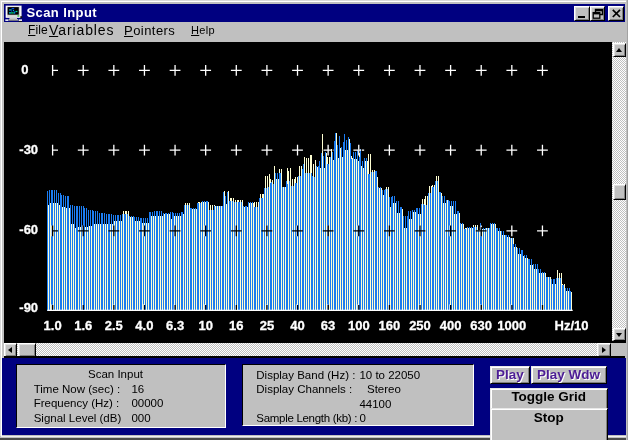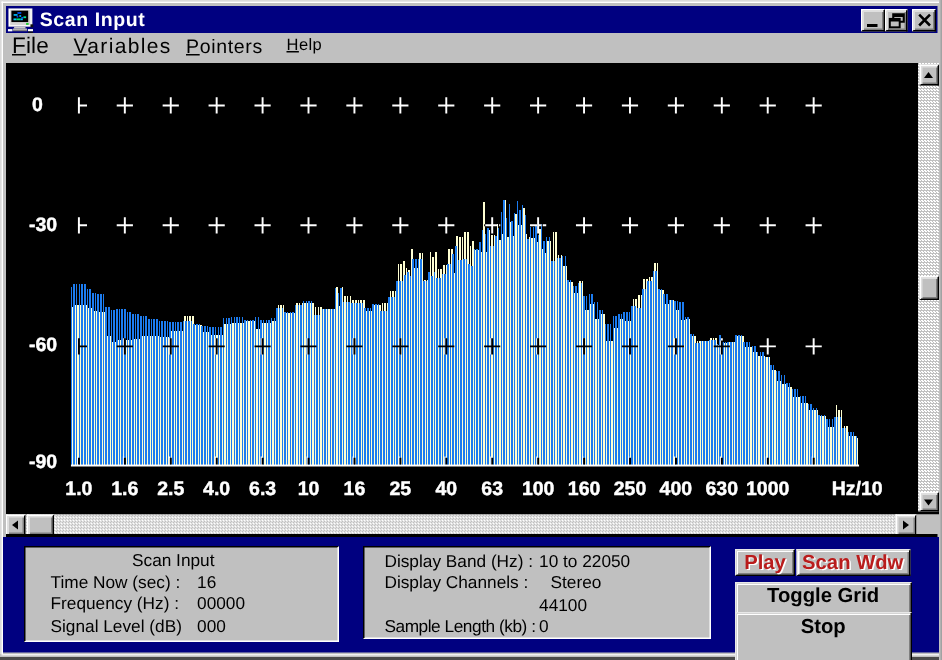--- a/index.html
+++ b/index.html
@@ -2,21 +2,21 @@
 <html><head><meta charset="utf-8"><style>
 *{margin:0;padding:0;box-sizing:border-box}
 html,body{width:628px;height:440px;overflow:hidden}
 body{position:relative;background:#c0c0c0;font-family:"Liberation Sans",sans-serif;will-change:transform}
 .abs{position:absolute}
 .tbtn{position:absolute;background:#c0c0c0;border:1px solid;border-color:#fff #000 #000 #fff;box-shadow:inset 1px 1px 0 #dfdfdf,inset -1px -1px 0 #808080}
 .sbtn{position:absolute;background:#c0c0c0;border:1px solid;border-color:#fff #000 #000 #fff;box-shadow:inset 1px 1px 0 #dfdfdf,inset -1px -1px 0 #808080}
 .checker{background:repeating-conic-gradient(#fff 0% 25%,#c0c0c0 0% 50%) 0 0/2px 2px}
 .panel{position:absolute;background:#c0c0c0;border:1px solid;border-color:#000 #fff #fff #000;font-size:11.5px;color:#000}
 .pbtn{position:absolute;background:#c0c0c0;border:1px solid;border-color:#e8e8e8 #000 #000 #e8e8e8;box-shadow:inset 1px 1px 0 #fff,inset -1px -1px 0 #808080;font-weight:bold;font-size:13.5px;text-align:center;color:#000}
-.dis{color:#b91c1c;text-shadow:1px 1px 0 #fff}
+.dis{color:#4c1d95;text-shadow:1px 1px 0 #fff}
 .row{position:absolute;white-space:pre;line-height:13px}
 </style></head>
 <body>
 
 <div class="abs" style="left:0;top:0;width:628px;height:1px;background:#dadada"></div>
 <div class="abs" style="left:0;top:0;width:1px;height:440px;background:#dadada"></div>
 <div class="abs" style="left:1px;top:1px;width:627px;height:1px;background:#fff"></div>
 <div class="abs" style="left:1px;top:1px;width:1px;height:439px;background:#fff"></div>
 
 <div class="abs" style="left:4px;top:4px;width:620.5px;height:18px;background:#000080"></div>
@@ -54,21 +54,21 @@
 <rect x="1.2" y="4.6" width="6.6" height="5.6" fill="#c0c0c0" stroke="#000" stroke-width="1.3"></rect>
 <path d="M1.2 5.6h6.6" stroke="#000" stroke-width="1.6" fill="none"></path>
 </svg>
 </div>
 <div class="tbtn" style="left:608.2px;top:6px;width:15.5px;height:14.7px">
 <svg width="13" height="12" viewBox="0 0 13 12" style="position:absolute;left:0.5px;top:0.5px">
 <path d="M2.8 1.8l7.2 7.2M10 1.8L2.8 9" stroke="#000" stroke-width="1.7"></path>
 </svg>
 </div>
 
-<div class="abs" style="left:8px;top:20.8px;height:19px;line-height:19.5px;font-size:15px;letter-spacing:0.1px"><u>F</u>ile</div>
+<div class="abs" style="left:28px;top:20.8px;height:19px;line-height:19.5px;font-size:12px;letter-spacing:0.1px"><u>F</u>ile</div>
 <div class="abs" style="left:49px;top:20.8px;height:19px;line-height:19.5px;font-size:14px;letter-spacing:0.9px"><u>V</u>ariables</div>
 <div class="abs" style="left:124px;top:20.8px;height:19px;line-height:19.5px;font-size:13px;letter-spacing:0.45px"><u>P</u>ointers</div>
 <div class="abs" style="left:191px;top:20.8px;height:19px;line-height:19.5px;font-size:11px;letter-spacing:0.3px"><u>H</u>elp</div>
 
 <div class="abs" style="left:4px;top:42px;width:608px;height:301px;background:#000"></div>
 <svg width="608" height="301" viewBox="4 42 608 301" style="position:absolute;left:4px;top:42px">
 <path d="M48.49 204.5V310.9M50.27 203.0V310.9M52.05 203.0V310.9M53.83 203.0V310.9M55.61 203.0V310.9M57.39 203.0V310.9M59.17 205.0V310.9M60.95 205.0V310.9M62.73 207.0V310.9M64.51 207.0V310.9M66.29 207.7V310.9M68.07 207.7V310.9M69.85 207.7V310.9M71.63 224.1V310.9M73.41 224.1V310.9M75.19 227.9V310.9M76.97 227.9V310.9M78.75 226.6V310.9M80.53 226.6V310.9M82.31 226.6V310.9M84.09 226.6V310.9M85.87 226.9V310.9M87.65 226.9V310.9M89.43 226.3V310.9M91.21 226.3V310.9M92.99 226.3V310.9M94.77 224.0V310.9M96.55 224.0V310.9M98.33 224.0V310.9M100.11 223.7V310.9M101.89 223.7V310.9M103.67 223.7V310.9M105.45 223.7V310.9M107.23 224.4V310.9M109.01 224.4V310.9M110.79 224.4V310.9M112.57 224.4V310.9M114.35 220.8V310.9M116.13 220.8V310.9M117.91 220.8V310.9M119.69 220.8V310.9M121.47 220.8V310.9M123.25 210.6V310.9M125.03 210.6V310.9M126.81 210.6V310.9M128.59 210.6V310.9M130.37 216.8V310.9M132.15 216.8V310.9M133.93 216.8V310.9M135.71 221.1V310.9M137.49 221.1V310.9M139.27 221.1V310.9M141.05 223.4V310.9M142.83 223.4V310.9M144.61 223.4V310.9M146.39 223.4V310.9M148.17 223.4V310.9M149.95 216.0V310.9M151.73 216.0V310.9M153.51 216.0V310.9M155.29 215.6V310.9M157.07 215.6V310.9M158.85 215.6V310.9M160.63 215.6V310.9M162.41 215.6V310.9M164.19 213.8V310.9M165.97 213.8V310.9M167.75 213.8V310.9M169.53 213.8V310.9M171.31 219.0V310.9M173.09 219.0V310.9M174.87 215.5V310.9M176.65 215.5V310.9M178.43 215.5V310.9M180.21 215.5V310.9M181.99 213.7V310.9M183.77 213.7V310.9M185.55 203.2V310.9M187.33 203.2V310.9M189.11 203.2V310.9M190.89 208.8V310.9M192.67 208.8V310.9M194.45 208.8V310.9M196.23 208.8V310.9M198.01 201.7V310.9M199.79 201.7V310.9M201.57 201.7V310.9M203.35 202.3V310.9M205.13 202.3V310.9M206.91 202.3V310.9M208.69 202.3V310.9M210.47 204.8V310.9M212.25 204.8V310.9M214.03 204.8V310.9M215.81 205.8V310.9M217.59 205.8V310.9M219.37 205.8V310.9M221.15 205.8V310.9M222.93 205.8V310.9M224.71 191.0V310.9M226.49 204.0V310.9M228.27 191.0V310.9M230.05 197.6V310.9M231.83 197.6V310.9M233.61 197.6V310.9M235.39 199.7V310.9M237.17 199.7V310.9M238.95 199.7V310.9M240.73 199.7V310.9M242.51 199.7V310.9M244.29 207.0V310.9M246.07 207.0V310.9M247.85 207.0V310.9M249.63 203.2V310.9M251.41 203.2V310.9M253.19 203.2V310.9M254.97 202.3V310.9M256.75 202.3V310.9M258.53 202.3V310.9M260.31 193.7V310.9M262.09 193.7V310.9M263.87 193.7V310.9M265.65 176.1V310.9M267.43 176.1V310.9M269.21 174.0V310.9M270.99 178.9V310.9M272.77 180.1V310.9M274.55 166.0V310.9M276.33 178.8V310.9M278.11 178.8V310.9M279.89 168.6V310.9M281.67 168.6V310.9M283.45 186.8V310.9M285.23 186.8V310.9M287.01 167.8V310.9M288.79 171.0V310.9M290.57 167.8V310.9M292.35 179.2V310.9M294.13 179.2V310.9M295.91 176.7V310.9M297.69 176.7V310.9M299.47 166.1V310.9M301.25 166.1V310.9M303.03 182.0V310.9M304.81 157.1V310.9M306.59 157.8V310.9M308.37 157.8V310.9M310.15 154.9V310.9M311.93 154.9V310.9M313.71 164.0V310.9M315.49 160.4V310.9M317.27 166.8V310.9M319.05 166.8V310.9M320.83 168.0V310.9M322.61 134.4V310.9M324.39 168.0V310.9M326.17 153.3V310.9M327.95 156.8V310.9M329.73 156.8V310.9M331.51 149.0V310.9M333.29 160.0V310.9M335.07 156.0V310.9M336.85 133.0V310.9M338.63 158.0V310.9M340.41 148.2V310.9M342.19 157.0V310.9M343.97 142.7V310.9M345.75 150.0V310.9M347.53 150.0V310.9M349.31 138.5V310.9M351.09 156.0V310.9M352.87 157.8V310.9M354.65 158.7V310.9M356.43 158.7V310.9M358.21 161.0V310.9M359.99 152.8V310.9M361.77 166.0V310.9M363.55 168.4V310.9M365.33 160.6V310.9M367.11 160.6V310.9M368.89 154.4V310.9M370.67 154.4V310.9M372.45 170.0V310.9M374.23 170.0V310.9M376.01 177.2V310.9M377.79 177.2V310.9M379.57 187.7V310.9M381.35 187.7V310.9M383.13 195.3V310.9M384.91 195.3V310.9M386.69 187.0V310.9M388.47 187.0V310.9M390.25 206.6V310.9M392.03 206.6V310.9M393.81 202.7V310.9M395.59 202.7V310.9M397.37 212.5V310.9M399.15 212.5V310.9M400.93 209.4V310.9M402.71 209.4V310.9M404.49 227.5V310.9M406.27 227.5V310.9M408.05 227.5V310.9M409.83 218.8V310.9M411.61 218.8V310.9M413.39 212.4V310.9M415.17 212.4V310.9M416.95 214.0V310.9M418.73 214.0V310.9M420.51 214.0V310.9M422.29 199.4V310.9M424.07 199.4V310.9M425.85 196.4V310.9M427.63 196.4V310.9M429.41 186.2V310.9M431.19 186.2V310.9M432.97 184.5V310.9M434.75 184.5V310.9M436.53 175.6V310.9M438.31 175.6V310.9M440.09 193.2V310.9M441.87 193.2V310.9M443.65 202.5V310.9M445.43 202.5V310.9M447.21 200.1V310.9M448.99 200.1V310.9M450.77 206.4V310.9M452.55 206.4V310.9M454.33 213.6V310.9M456.11 213.6V310.9M457.89 212.9V310.9M459.67 212.9V310.9M461.45 224.0V310.9M463.23 224.0V310.9M465.01 227.6V310.9M466.79 227.6V310.9M468.57 227.5V310.9M470.35 227.5V310.9M472.13 227.5V310.9M473.91 225.1V310.9M475.69 225.1V310.9M477.47 225.1V310.9M479.25 229.8V310.9M481.03 227.0V310.9M482.81 228.8V310.9M484.59 228.8V310.9M486.37 228.0V310.9M488.15 228.0V310.9M489.93 228.0V310.9M491.71 224.3V310.9M493.49 224.3V310.9M495.27 224.3V310.9M497.05 231.3V310.9M498.83 231.3V310.9M500.61 231.3V310.9M502.39 234.5V310.9M504.17 234.5V310.9M505.95 237.4V310.9M507.73 237.4V310.9M509.51 237.4V310.9M511.29 238.3V310.9M513.07 238.3V310.9M514.85 246.5V310.9M516.63 246.5V310.9M518.41 254.1V310.9M520.19 254.1V310.9M521.97 256.1V310.9M523.75 256.1V310.9M525.53 258.0V310.9M527.31 258.0V310.9M529.09 264.7V310.9M530.87 264.7V310.9M532.65 264.7V310.9M534.43 268.7V310.9M536.21 268.7V310.9M537.99 268.7V310.9M539.77 273.1V310.9M541.55 273.1V310.9M543.33 273.3V310.9M545.11 273.3V310.9M546.89 277.4V310.9M548.67 277.4V310.9M550.45 277.4V310.9M552.23 284.4V310.9M554.01 284.4V310.9M555.79 284.4V310.9M557.57 270.0V310.9M559.35 273.1V310.9M561.13 273.1V310.9M562.91 283.8V310.9M564.69 283.8V310.9M566.47 290.5V310.9M568.25 290.5V310.9M570.03 290.5V310.9M571.81 292.3V310.9" stroke="#ffffd2" stroke-width="1" fill="none" shape-rendering="crispEdges"></path>
 <path d="M47.60 191.0V310.9M49.38 189.5V310.9M51.16 189.5V310.9M52.94 189.5V310.9M54.72 189.5V310.9M56.50 189.5V310.9M58.28 192.5V310.9M60.06 192.5V310.9M61.84 195.0V310.9M63.62 195.0V310.9M65.40 196.2V310.9M67.18 196.2V310.9M68.96 196.2V310.9M70.74 204.5V310.9M72.52 204.5V310.9M74.30 206.4V310.9M76.08 206.4V310.9M77.86 205.7V310.9M79.64 205.7V310.9M81.42 205.7V310.9M83.20 205.7V310.9M84.98 208.0V310.9M86.76 208.0V310.9M88.54 209.6V310.9M90.32 209.6V310.9M92.10 209.6V310.9M93.88 210.7V310.9M95.66 210.7V310.9M97.44 210.7V310.9M99.22 212.9V310.9M101.00 212.9V310.9M102.78 212.9V310.9M104.56 212.9V310.9M106.34 213.9V310.9M108.12 213.9V310.9M109.90 213.9V310.9M111.68 213.9V310.9M113.46 214.5V310.9M115.24 214.5V310.9M117.02 214.5V310.9M118.80 214.5V310.9M120.58 214.5V310.9M122.36 214.1V310.9M124.14 214.1V310.9M125.92 214.1V310.9M127.70 214.1V310.9M129.48 216.1V310.9M131.26 216.1V310.9M133.04 216.1V310.9M134.82 217.4V310.9M136.60 217.4V310.9M138.38 217.4V310.9M140.16 217.8V310.9M141.94 217.8V310.9M143.72 217.8V310.9M145.50 217.8V310.9M147.28 217.8V310.9M149.06 212.3V310.9M150.84 212.3V310.9M152.62 212.3V310.9M154.40 211.4V310.9M156.18 211.4V310.9M157.96 211.4V310.9M159.74 211.4V310.9M161.52 211.4V310.9M163.30 213.1V310.9M165.08 213.1V310.9M166.86 213.1V310.9M168.64 213.1V310.9M170.42 211.5V310.9M172.20 211.5V310.9M173.98 213.0V310.9M175.76 213.0V310.9M177.54 213.0V310.9M179.32 213.0V310.9M181.10 212.3V310.9M182.88 212.3V310.9M184.66 205.1V310.9M186.44 205.1V310.9M188.22 205.1V310.9M190.00 208.1V310.9M191.78 208.1V310.9M193.56 208.1V310.9M195.34 208.1V310.9M197.12 203.2V310.9M198.90 203.2V310.9M200.68 203.2V310.9M202.46 200.9V310.9M204.24 200.9V310.9M206.02 200.9V310.9M207.80 200.9V310.9M209.58 209.7V310.9M211.36 209.7V310.9M213.14 209.7V310.9M214.92 205.9V310.9M216.70 205.9V310.9M218.48 205.9V310.9M220.26 205.9V310.9M222.04 205.9V310.9M223.82 192.1V310.9M225.60 195.5V310.9M227.38 192.1V310.9M229.16 201.0V310.9M230.94 201.0V310.9M232.72 201.0V310.9M234.50 201.8V310.9M236.28 201.8V310.9M238.06 201.8V310.9M239.84 201.8V310.9M241.62 201.8V310.9M243.40 205.5V310.9M245.18 205.5V310.9M246.96 205.5V310.9M248.74 202.4V310.9M250.52 202.4V310.9M252.30 202.4V310.9M254.08 207.4V310.9M255.86 207.4V310.9M257.64 207.4V310.9M259.42 197.9V310.9M261.20 197.9V310.9M262.98 197.9V310.9M264.76 187.5V310.9M266.54 187.5V310.9M268.32 187.0V310.9M270.10 183.3V310.9M271.88 181.5V310.9M273.66 184.0V310.9M275.44 172.5V310.9M277.22 172.5V310.9M279.00 172.5V310.9M280.78 172.5V310.9M282.56 187.4V310.9M284.34 187.4V310.9M286.12 181.3V310.9M287.90 184.0V310.9M289.68 181.3V310.9M291.46 185.5V310.9M293.24 185.5V310.9M295.02 182.5V310.9M296.80 182.5V310.9M298.58 175.7V310.9M300.36 175.7V310.9M302.14 169.0V310.9M303.92 164.3V310.9M305.70 173.2V310.9M307.48 173.2V310.9M309.26 172.6V310.9M311.04 172.6V310.9M312.82 176.0V310.9M314.60 177.4V310.9M316.38 166.1V310.9M318.16 166.1V310.9M319.94 161.0V310.9M321.72 153.0V310.9M323.50 156.0V310.9M325.28 151.7V310.9M327.06 164.3V310.9M328.84 164.3V310.9M330.62 157.0V310.9M332.40 152.0V310.9M334.18 141.0V310.9M335.96 133.0V310.9M337.74 145.0V310.9M339.52 136.3V310.9M341.30 147.0V310.9M343.08 142.3V310.9M344.86 134.0V310.9M346.64 140.0V310.9M348.42 136.6V310.9M350.20 143.0V310.9M351.98 159.2V310.9M353.76 151.5V310.9M355.54 151.5V310.9M357.32 150.0V310.9M359.10 156.9V310.9M360.88 149.0V310.9M362.66 160.5V310.9M364.44 157.7V310.9M366.22 157.7V310.9M368.00 173.8V310.9M369.78 173.8V310.9M371.56 171.7V310.9M373.34 171.7V310.9M375.12 170.5V310.9M376.90 170.5V310.9M378.68 186.6V310.9M380.46 186.6V310.9M382.24 190.4V310.9M384.02 190.4V310.9M385.80 188.6V310.9M387.58 188.6V310.9M389.36 197.3V310.9M391.14 197.3V310.9M392.92 196.0V310.9M394.70 196.0V310.9M396.48 201.2V310.9M398.26 201.2V310.9M400.04 206.9V310.9M401.82 206.9V310.9M403.60 215.8V310.9M405.38 215.8V310.9M407.16 215.8V310.9M408.94 210.5V310.9M410.72 210.5V310.9M412.50 209.6V310.9M414.28 209.6V310.9M416.06 207.7V310.9M417.84 207.7V310.9M419.62 207.7V310.9M421.40 204.3V310.9M423.18 204.3V310.9M424.96 205.2V310.9M426.74 205.2V310.9M428.52 192.7V310.9M430.30 192.7V310.9M432.08 187.1V310.9M433.86 187.1V310.9M435.64 180.6V310.9M437.42 180.6V310.9M439.20 192.4V310.9M440.98 192.4V310.9M442.76 196.2V310.9M444.54 196.2V310.9M446.32 200.0V310.9M448.10 200.0V310.9M449.88 200.9V310.9M451.66 200.9V310.9M453.44 201.4V310.9M455.22 201.4V310.9M457.00 211.2V310.9M458.78 211.2V310.9M460.56 222.8V310.9M462.34 222.8V310.9M464.12 228.9V310.9M465.90 228.9V310.9M467.68 227.0V310.9M469.46 227.0V310.9M471.24 227.0V310.9M473.02 226.7V310.9M474.80 226.7V310.9M476.58 226.7V310.9M478.36 229.5V310.9M480.14 223.0V310.9M481.92 228.3V310.9M483.70 228.3V310.9M485.48 227.9V310.9M487.26 227.9V310.9M489.04 227.9V310.9M490.82 223.3V310.9M492.60 223.3V310.9M494.38 223.3V310.9M496.16 227.9V310.9M497.94 227.9V310.9M499.72 227.9V310.9M501.50 230.7V310.9M503.28 230.7V310.9M505.06 234.5V310.9M506.84 234.5V310.9M508.62 234.5V310.9M510.40 238.3V310.9M512.18 238.3V310.9M513.96 243.6V310.9M515.74 243.6V310.9M517.52 247.5V310.9M519.30 247.5V310.9M521.08 250.2V310.9M522.86 250.2V310.9M524.64 255.0V310.9M526.42 255.0V310.9M528.20 259.3V310.9M529.98 259.3V310.9M531.76 259.3V310.9M533.54 264.0V310.9M535.32 264.0V310.9M537.10 264.0V310.9M538.88 269.3V310.9M540.66 269.3V310.9M542.44 271.8V310.9M544.22 271.8V310.9M546.00 276.6V310.9M547.78 276.6V310.9M549.56 276.6V310.9M551.34 279.1V310.9M553.12 279.1V310.9M554.90 279.1V310.9M556.68 278.0V310.9M558.46 278.3V310.9M560.24 278.3V310.9M562.02 285.3V310.9M563.80 285.3V310.9M565.58 288.2V310.9M567.36 288.2V310.9M569.14 288.2V310.9M570.92 290.8V310.9" stroke="#1c7cf0" stroke-width="1" fill="none" shape-rendering="crispEdges"></path>
 <rect x="47.3" y="309.7" width="525.4" height="1.3" fill="#fff"></rect>
 <path d="M51.75 225.5V236.3M82.37 225.5V236.3M112.98 225.5V236.3M143.59 225.5V236.3M174.21 225.5V236.3M204.82 225.5V236.3M235.44 225.5V236.3M266.05 225.5V236.3M296.67 225.5V236.3M327.28 225.5V236.3M357.90 225.5V236.3M388.51 225.5V236.3M419.13 225.5V236.3M449.75 225.5V236.3M480.36 227.0V236.3M51.75 304.4V310.6M82.37 304.4V310.6M112.98 304.4V310.6M143.59 304.4V310.6M174.21 304.4V310.6M204.82 304.4V310.6M235.44 304.4V310.6M266.05 304.4V310.6M296.67 304.4V310.6M327.28 304.4V310.6M357.90 304.4V310.6M388.51 304.4V310.6M419.13 304.4V310.6M449.75 304.4V310.6M480.36 304.4V310.6M510.97 304.4V310.6M541.59 304.4V310.6" stroke="#fff" stroke-width="0.9" fill="none"></path>
@@ -142,15 +142,15 @@
 <div class="row" style="left:13.3px;top:3.8px">Display Band (Hz) :</div>
     <div class="row" style="left:116.4px;top:3.8px">10 to 22050</div>
 <div class="row" style="left:13.3px;top:18.3px">Display Channels :</div>
     <div class="row" style="left:124px;top:18.3px">Stereo</div>
     <div class="row" style="left:116.4px;top:32.8px">44100</div>
 <div class="row" style="left:13.3px;top:47.3px;letter-spacing:-0.3px">Sample Length (kb) :</div>
     <div class="row" style="left:116.4px;top:47.3px">0</div>
 </div>
 
 <div class="pbtn dis" style="left:490px;top:366px;width:40px;height:18.3px;line-height:16px">Play</div>
-<div class="pbtn dis" style="left:530.5px;top:366px;width:76px;height:18.3px;line-height:16px">Scan Wdw</div>
+<div class="pbtn dis" style="left:530.5px;top:366px;width:76px;height:18.3px;line-height:16px">Play Wdw</div>
 <div class="pbtn" style="left:490px;top:387.5px;width:117.5px;height:35px;line-height:15px">Toggle Grid</div>
 <div class="pbtn" style="left:490px;top:408.3px;width:117.5px;height:34px;line-height:17px">Stop</div>
 
 </body></html>

